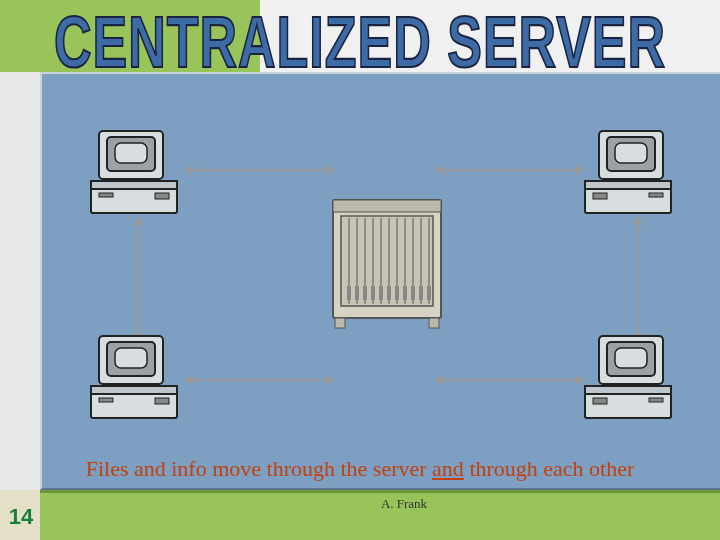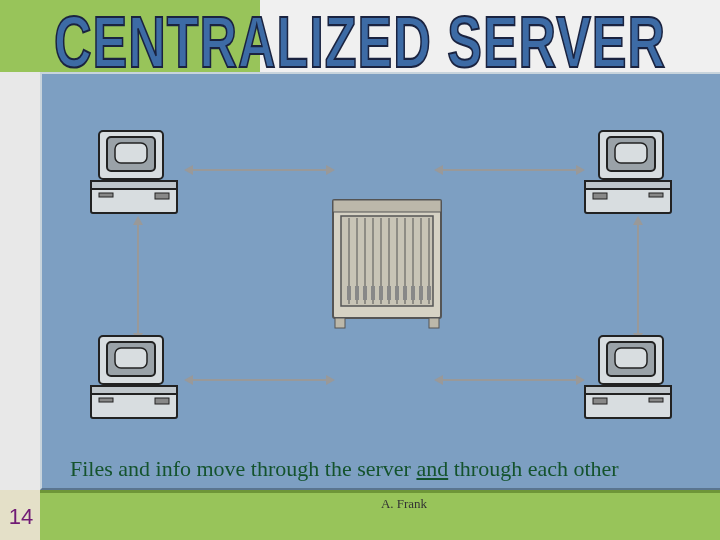--- a/index.html
+++ b/index.html
@@ -68,34 +68,34 @@
     background: #98c45a;
     border-top: 3px solid #6e9638;
   }
   .slide-number {
     position: absolute;
     bottom: 10px;
     left: 2px;
     width: 38px;
     text-align: center;
     font-family: Arial, sans-serif;
-    font-weight: normal;
+    font-weight: bold;
     font-size: 22px;
-    color: #701a75;
+    color: #15803d;
     z-index: 5;
   }
   .caption {
     position: absolute;
     bottom: 58px;
     left: 50%;
     transform: translateX(-50%);
     width: 580px;
-    text-align: left;
+    text-align: center;
     font-size: 22px;
-    color: #14532d;
+    color: #c2410c;
     z-index: 5;
     line-height: 1.2;
   }
   .caption .und { text-decoration: underline; font-weight: 500; }
   .author {
     position: absolute;
     bottom: 28px;
     left: 50%;
     transform: translateX(-50%);
     font-size: 13px;

